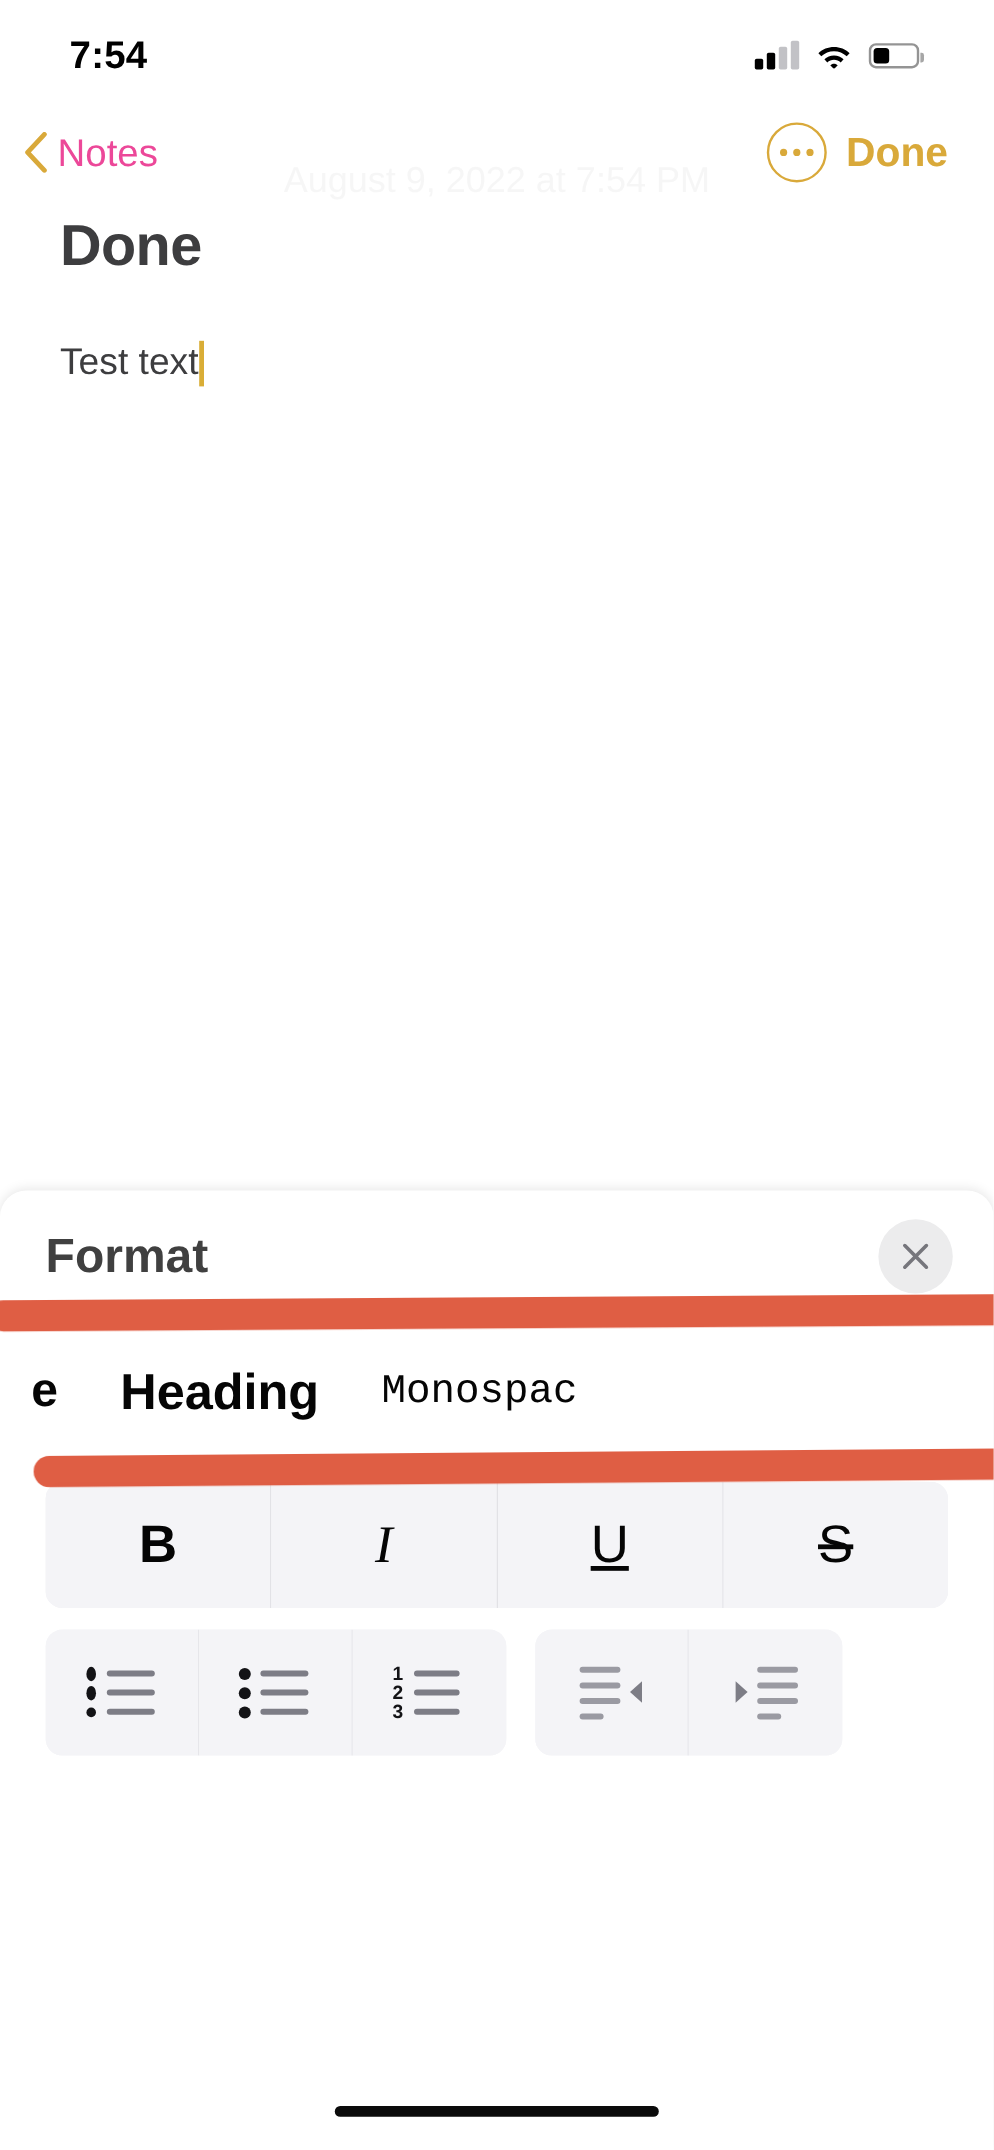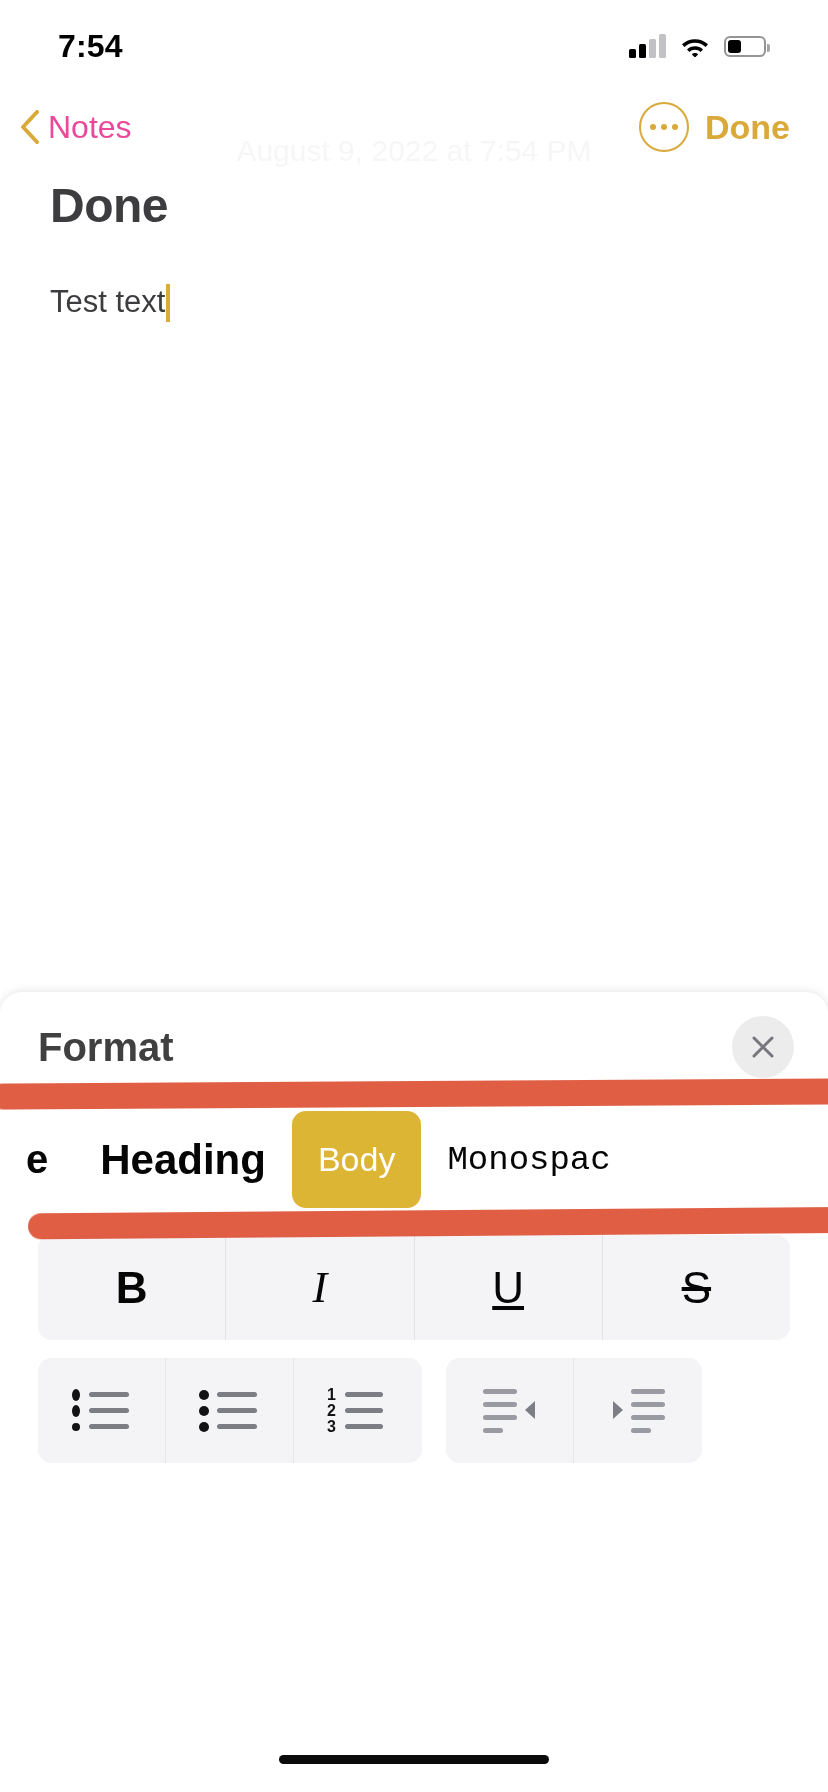--- a/index.html
+++ b/index.html
@@ -259,21 +259,20 @@
       <div id="close-button">
         <svg viewBox="0 0 30 30">
           <path d="M6 6l18 18M24 6L6 24" stroke="#76767c" stroke-width="3" stroke-linecap="round"></path>
         </svg>
       </div>
     </div>
 
     <div id="style-row">
       <div class="style-chip st-title">e</div>
       <div class="style-chip st-heading">Heading</div>
-      <div class="style-chip st-body selected">Body</div>
       <div class="style-chip st-mono">Monospac</div>
     </div>
 
     <div id="bius-row">
       <div class="bius-cell bius-b">B</div>
       <div class="bius-cell bius-i">I</div>
       <div class="bius-cell bius-u">U</div>
       <div class="bius-cell bius-s">S</div>
     </div>
 

